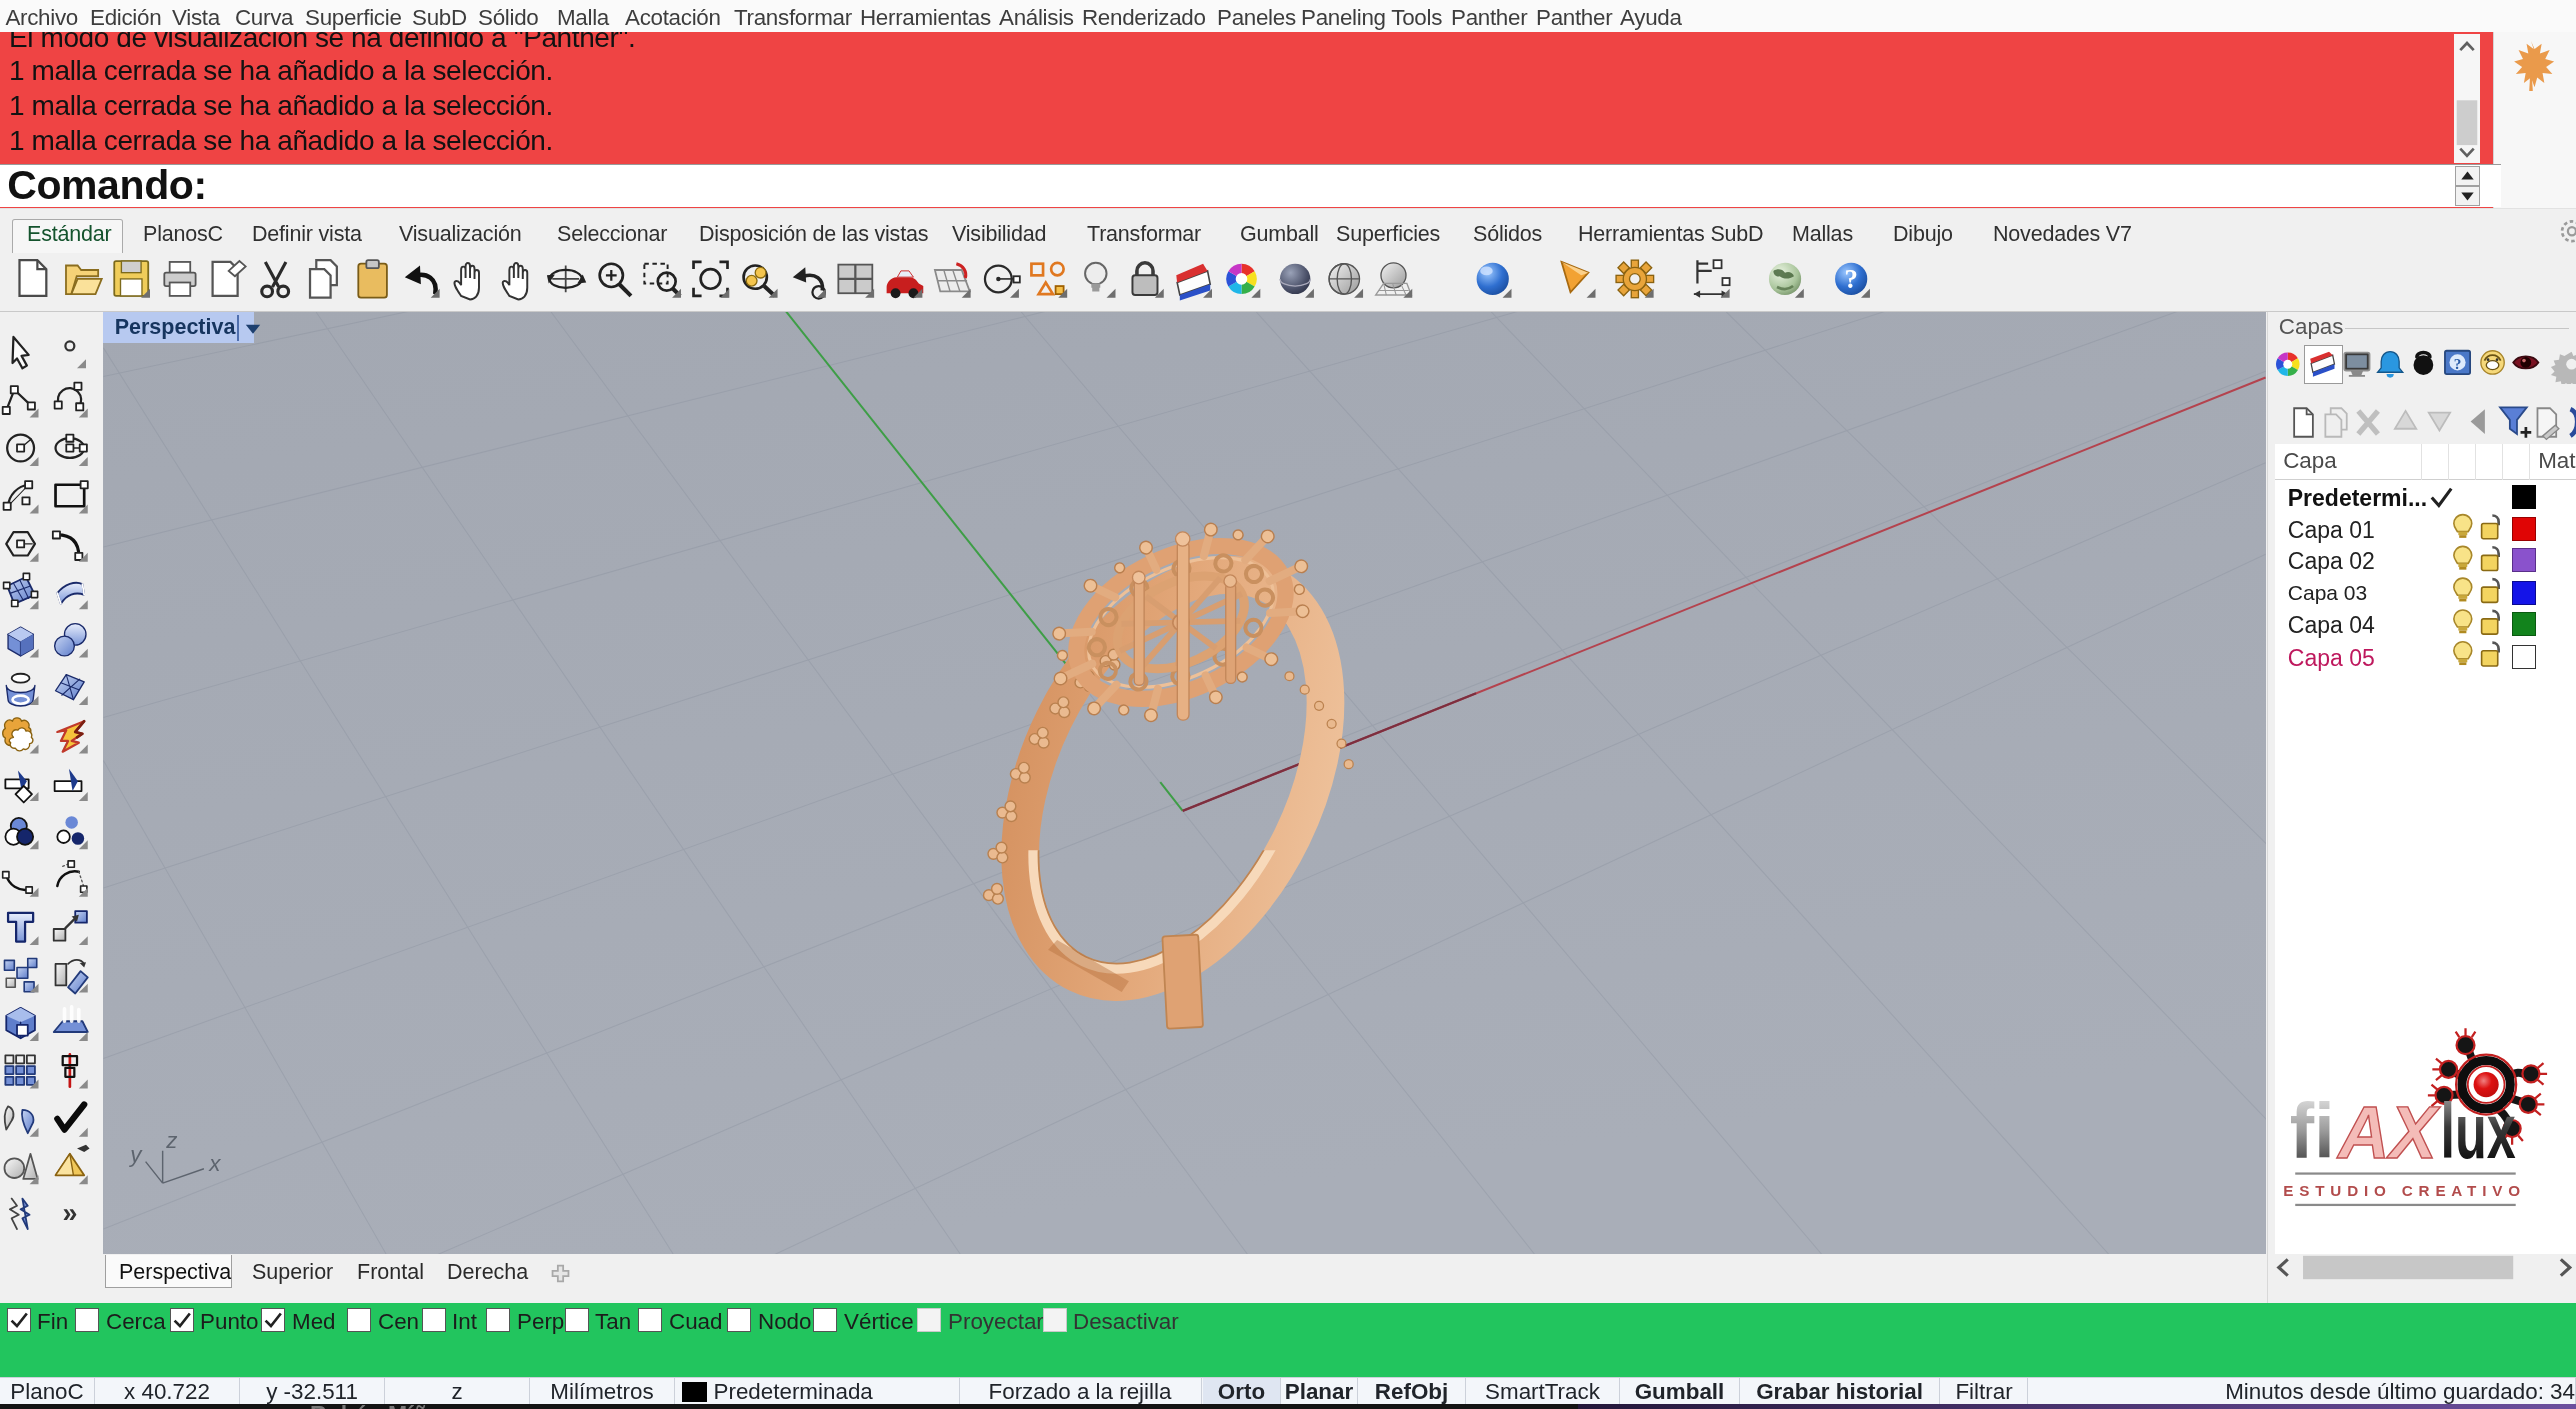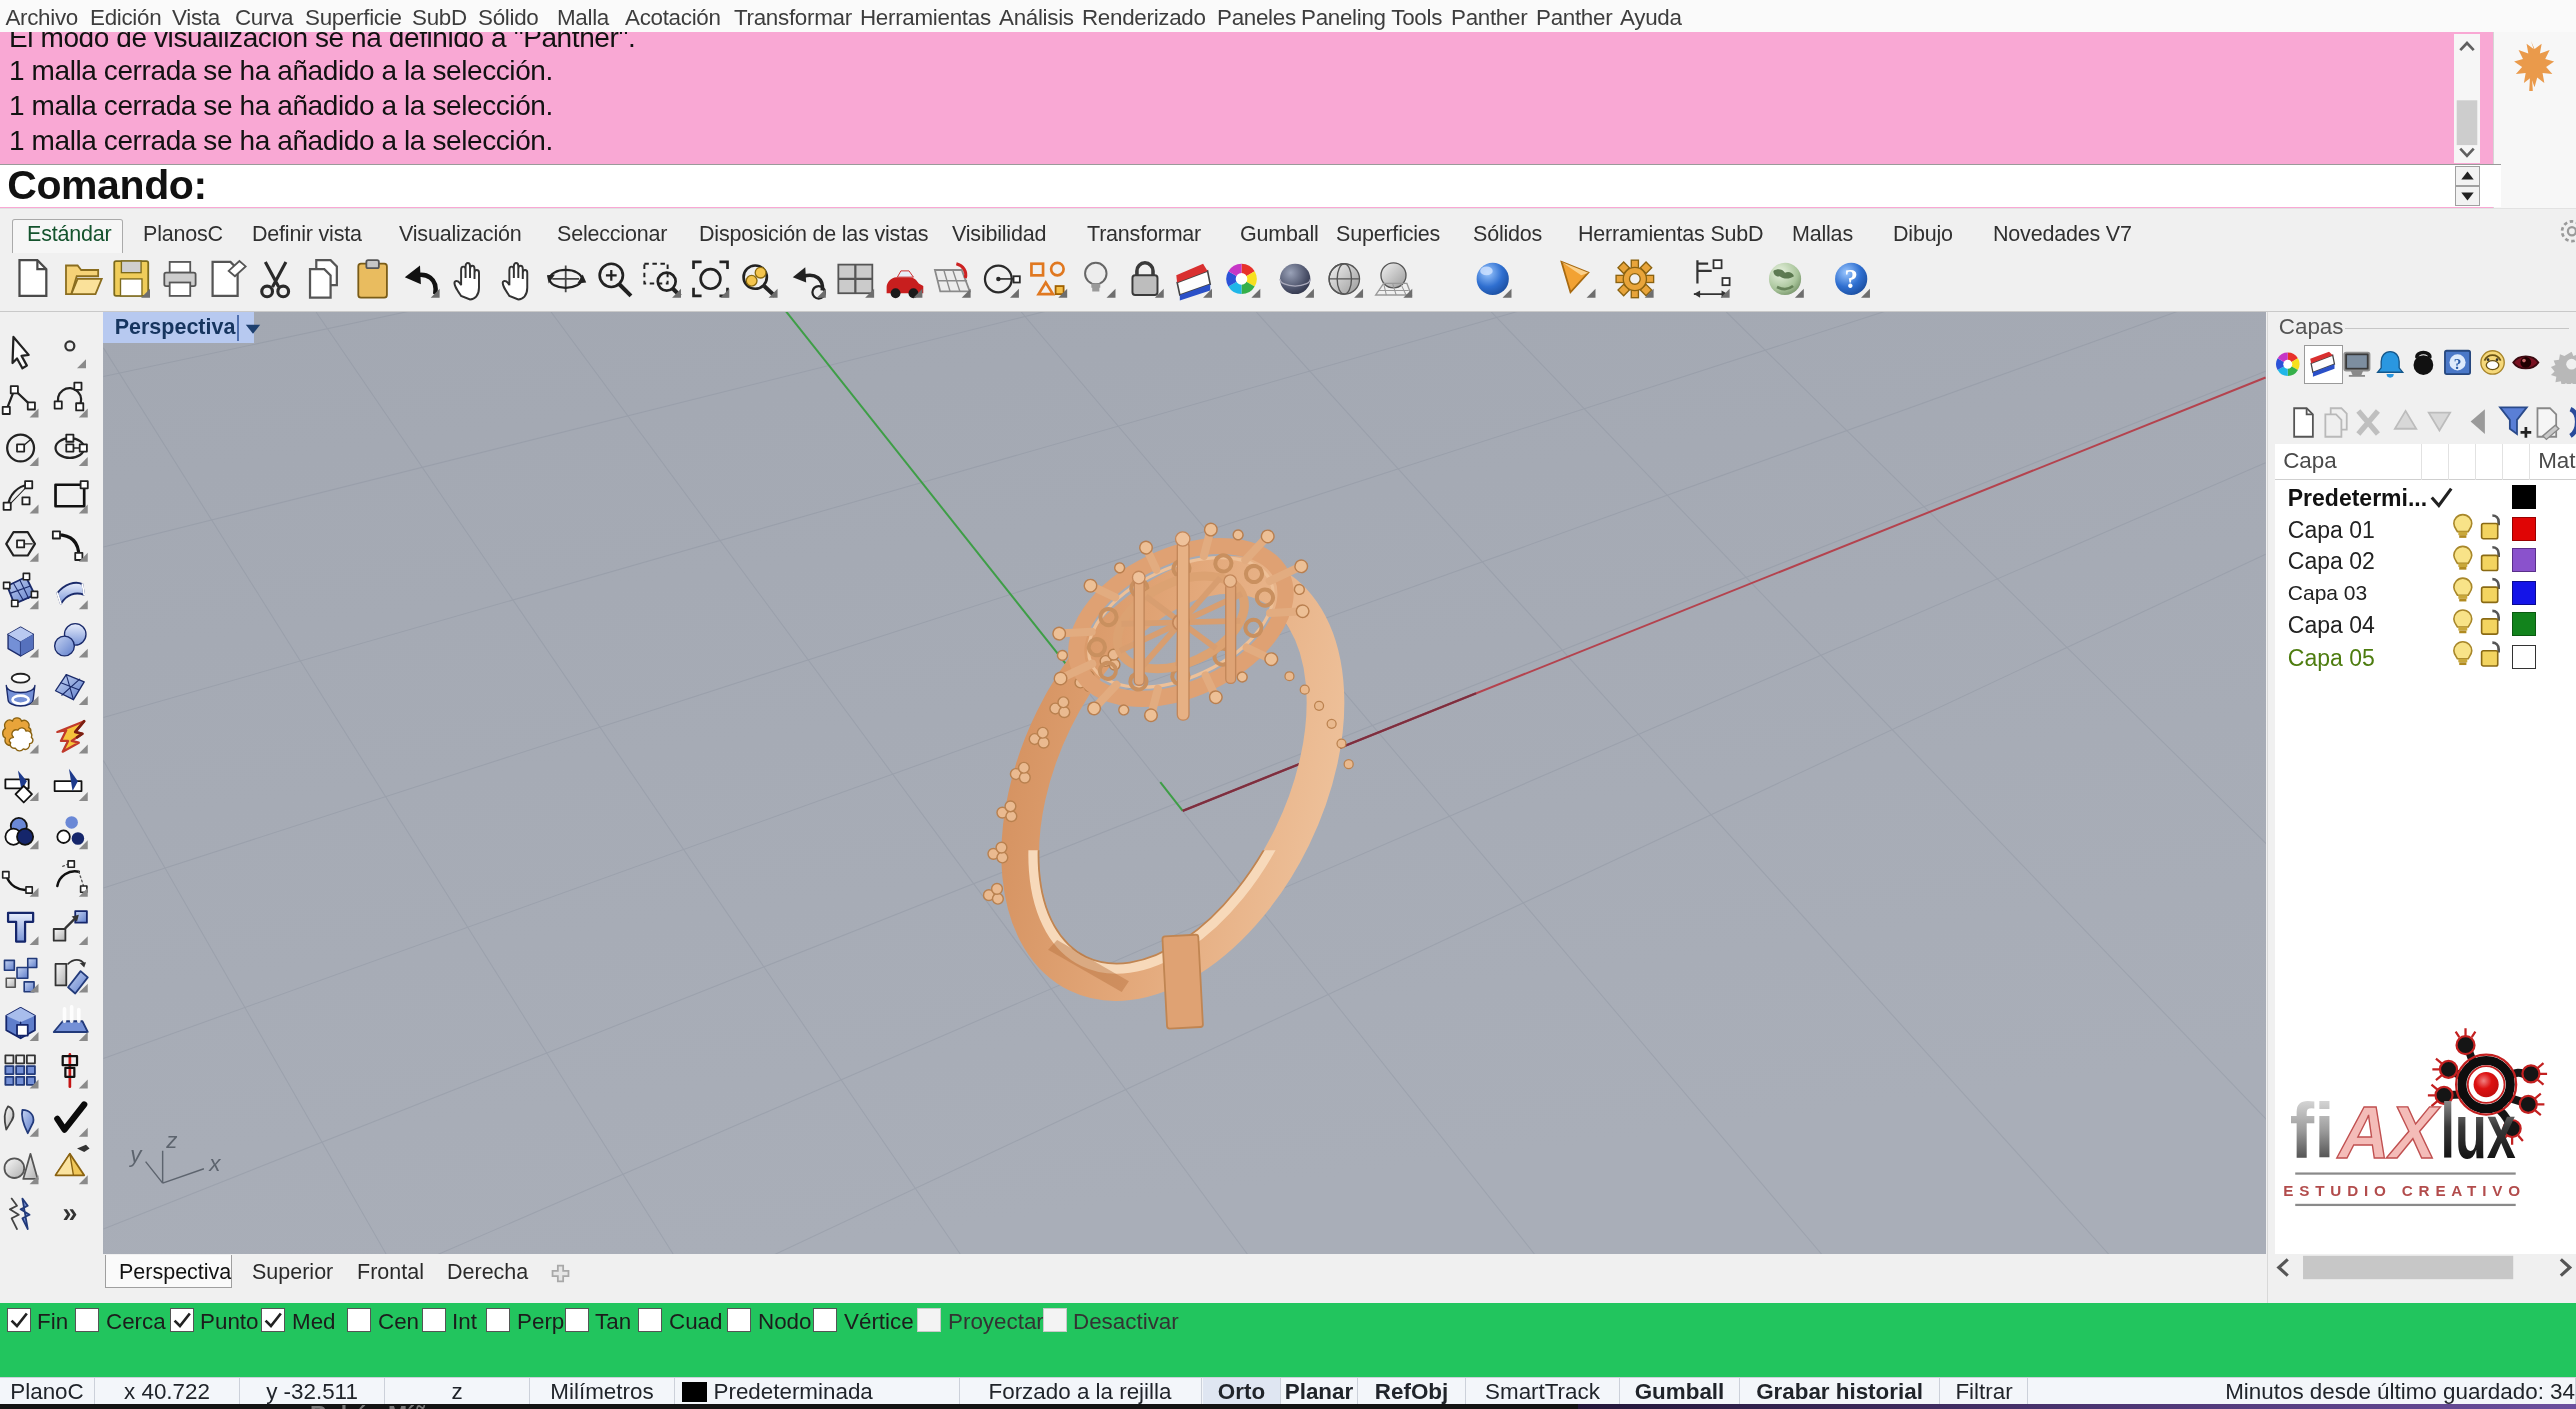--- a/index.html
+++ b/index.html
@@ -1,21 +1,21 @@
 <!DOCTYPE html>
 <html style="font-size:14.4px"><head>
 <meta charset="utf-8">
 <style>
 *{margin:0;padding:0;box-sizing:border-box}
 html,body{width:2576px;height:1409px;overflow:hidden}
 body{position:relative;background:#f0f0f0;font-family:"Liberation Sans",sans-serif;color:#222}
 .abs{position:absolute}
 #menubar{left:0;top:0;width:2576px;height:34px;background:#fafafa;font-size:22.4px;color:#3d3d3d;letter-spacing:-0.3px}
 #menubar span{position:absolute;top:5.4px;white-space:nowrap}
-#cmd{left:0;top:32px;width:2576px;height:176px;background:#f9a8d4;overflow:hidden}
+#cmd{left:0;top:32px;width:2576px;height:176px;background:#ef4444;overflow:hidden}
 #cmd .ln{position:absolute;left:9px;font-size:28px;color:#121212;white-space:nowrap;letter-spacing:-0.4px}
 #cmdline{left:0;top:164px;width:2501px;height:43px;background:#fff;border-top:0.9px solid #9a9a9a;font-size:41px;font-weight:bold;color:#111;letter-spacing:-0.4px}
 #tabrow{left:0;top:208px;width:2576px;height:45px;background:#f0f0f0;font-size:21.5px;color:#303030;border-top:0.9px solid #e2e2e2;letter-spacing:-0.2px}
 #tabrow span{position:absolute;top:12.6px;white-space:nowrap}
 #seltab{position:absolute;left:11.7px;top:10px;width:111px;height:35px;background:#f6f6f6;border:0.9px solid #aaa;border-bottom:none;border-radius:2.7px 2.7px 0 0}
 #toolbar{left:0;top:253px;width:2576px;height:59px;background:#f0f0f0;border-bottom:0.9px solid #c9c9c9}
 #lefttb{left:0;top:312px;width:103px;height:942px;background:#f0f0f0}
 #vp{left:103px;top:312px;width:2163px;height:942px;background:#a6abb5}
 #vplabel{left:103px;top:312px;width:151px;height:31px;background:#b7c9f0;color:#16355f;font-weight:bold;font-size:21.5px;line-height:31px;padding-left:11.7px}
 #panel{left:2267px;top:312px;width:309px;height:1067px;background:#f0f0f0;border-left:0.9px solid #d8d8d8}
@@ -893,21 +893,21 @@
       <div style="position:absolute;left:237px;top:3.6px;width:24px;height:24px;background:#8a52cc;border:0.9px solid #5a2f8a"></div>
     </div>
 <div style="position:absolute;left:7.2px;top:265px;width:302px;height:32px;font-size:21px;color:#222">
       <span style="position:absolute;left:12.6px;top:3.6px">Capa 03</span>
       <div style="position:absolute;left:237px;top:3.6px;width:24px;height:24px;background:#1414e8;border:0.9px solid #0a0a90"></div>
     </div>
 <div style="position:absolute;left:7.2px;top:296px;width:302px;height:32px;font-size:23px;color:#222">
       <span style="position:absolute;left:12.6px;top:3.6px">Capa 04</span>
       <div style="position:absolute;left:237px;top:3.6px;width:24px;height:24px;background:#12831c;border:0.9px solid #0a5a10"></div>
     </div>
-<div style="position:absolute;left:7.2px;top:329px;width:302px;height:32px;font-size:23px;color:#4d7c0f">
+<div style="position:absolute;left:7.2px;top:329px;width:302px;height:32px;font-size:23px;color:#be185d">
       <span style="position:absolute;left:12.6px;top:3.6px">Capa 05</span>
       <div style="position:absolute;left:237px;top:3.6px;width:24px;height:24px;background:#fff;border:1.8px solid #333"></div>
     </div>
 <svg style="position:absolute;left:0;top:199px" width="309" height="163" viewBox="0 0 344 182">
 <g id="bulbs">
 <g transform="translate(206,4)">
           <path d="M11 0C5 0 1 5 1 10c0 4 3 7 4 9h12c1-2 4-5 4-9 0-5-4-10-10-10z" fill="#f8e388" stroke="#a8872a" stroke-width="1.8"></path>
           <rect x="6" y="19" width="10" height="4" fill="#c9a83a"></rect>
           <rect x="7" y="23" width="8" height="3" fill="#b08a20"></rect>
         </g>

